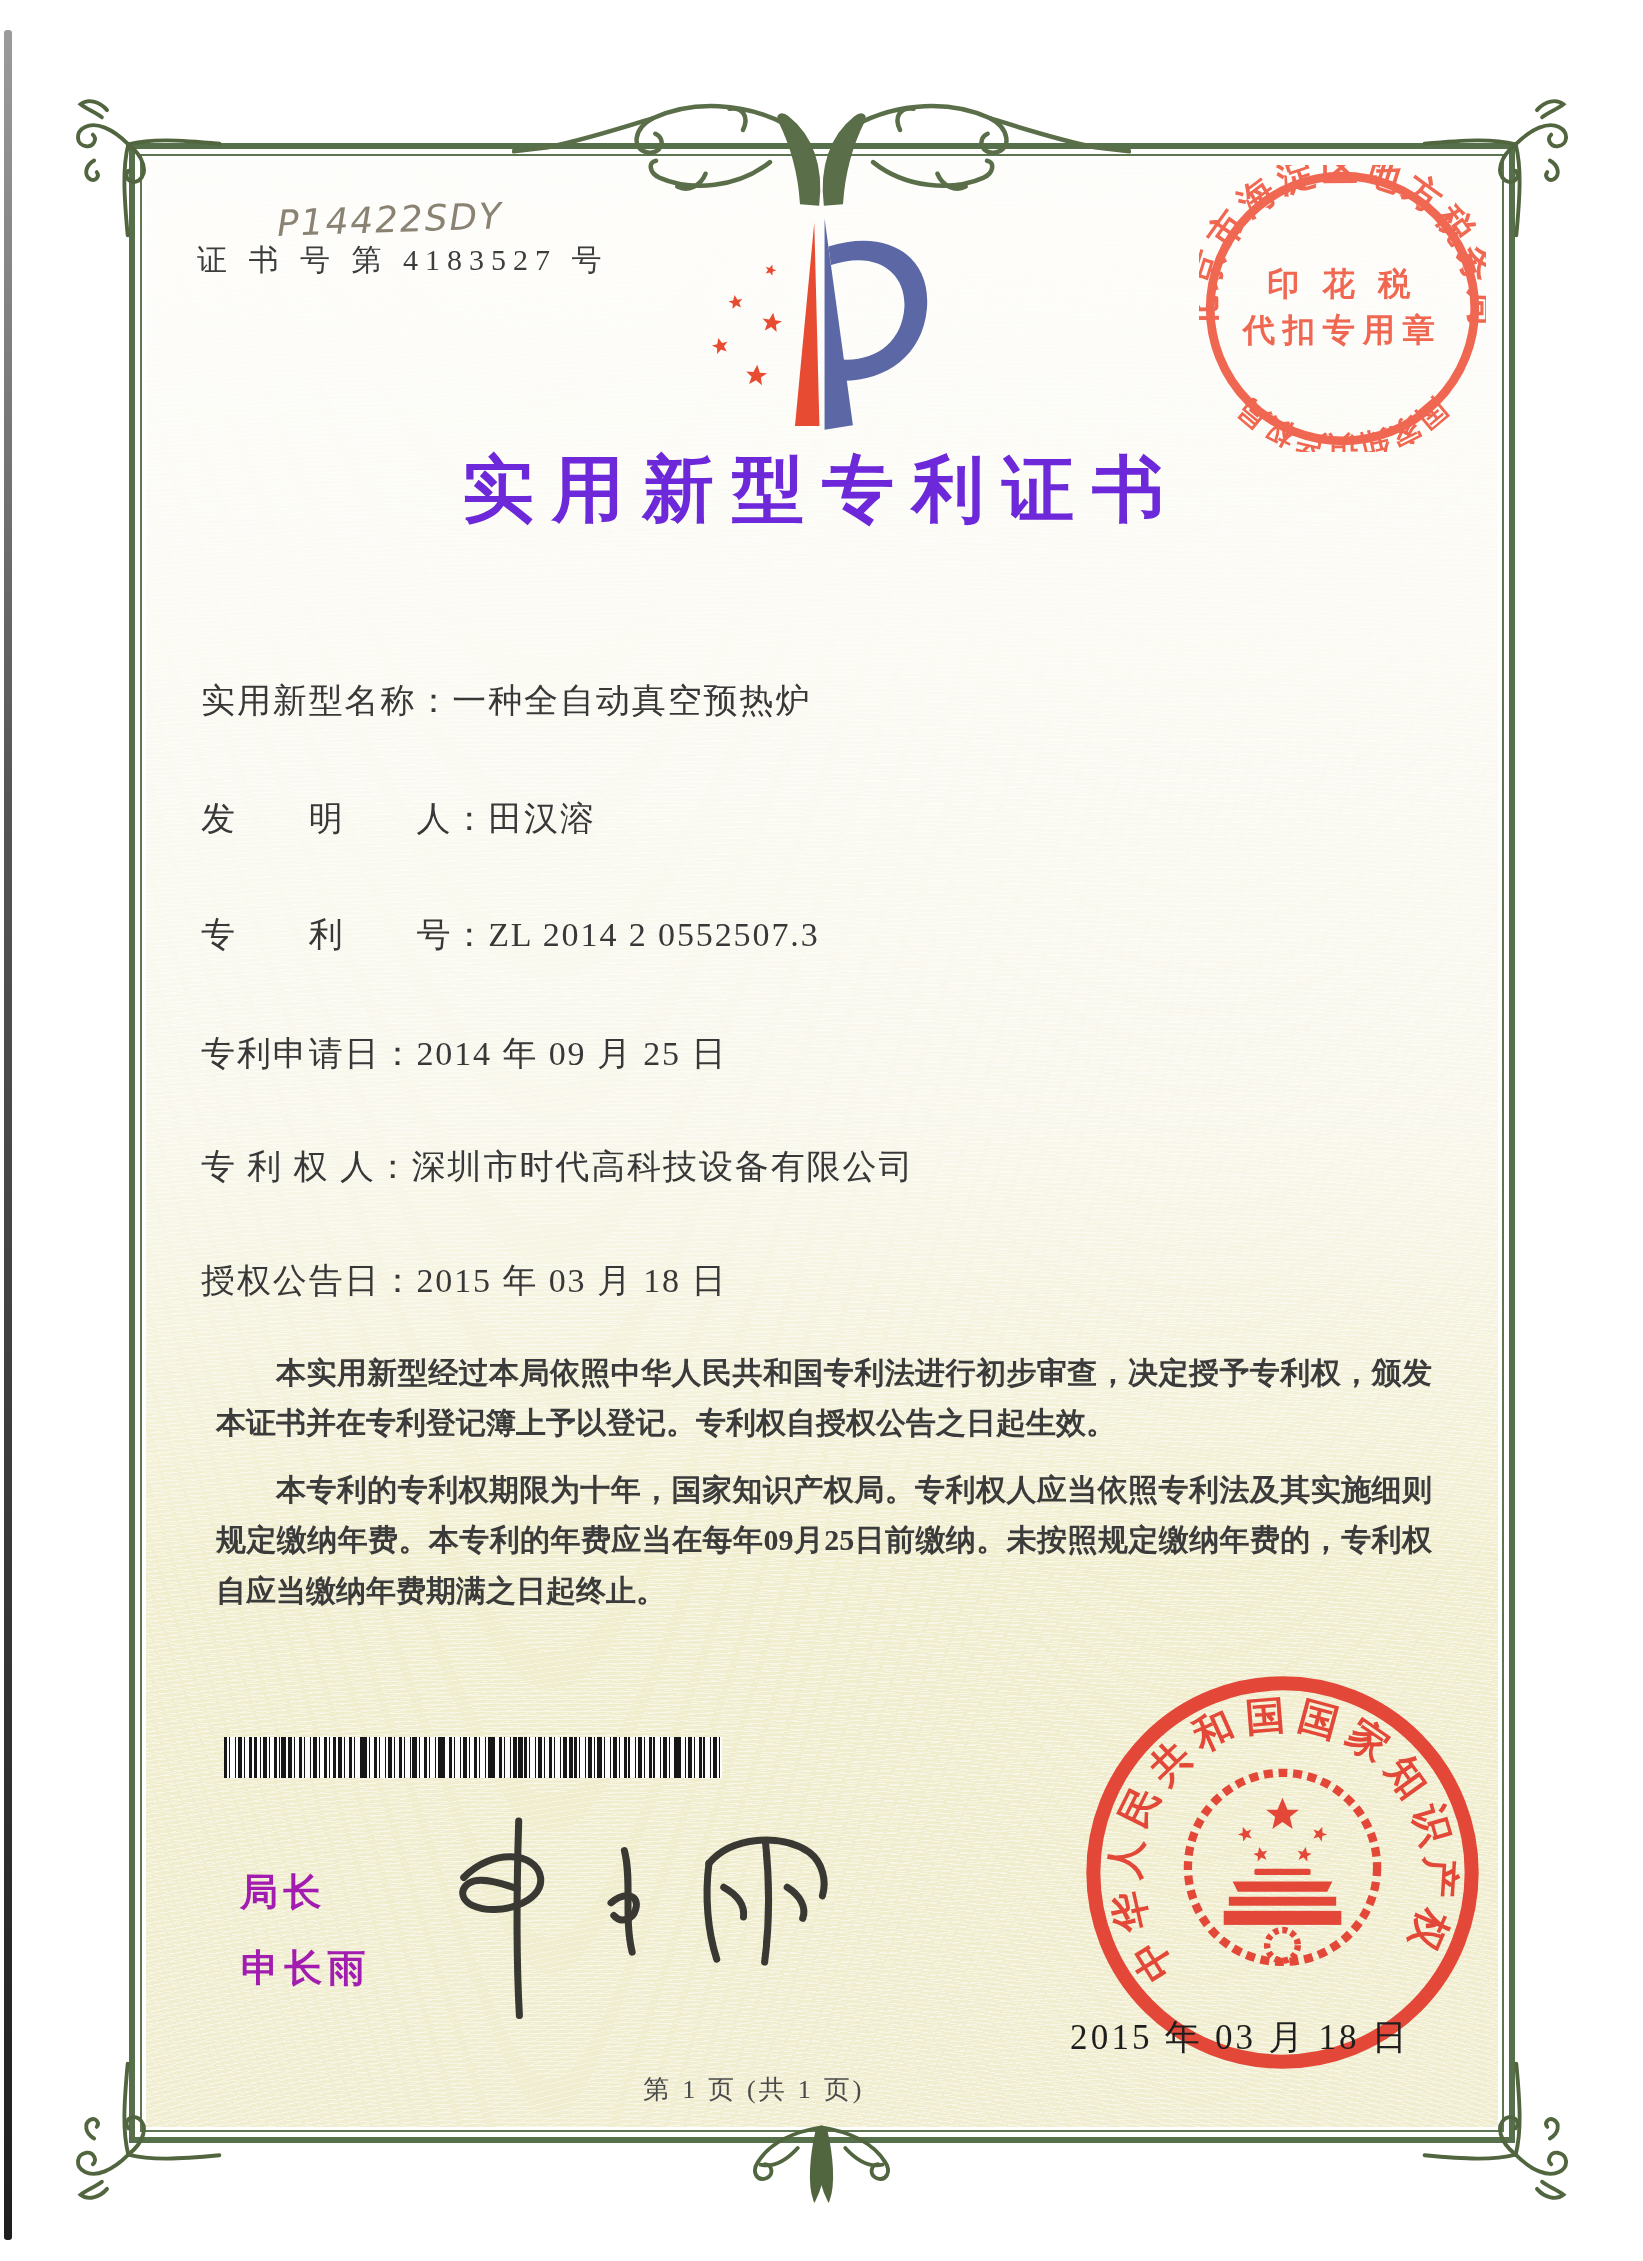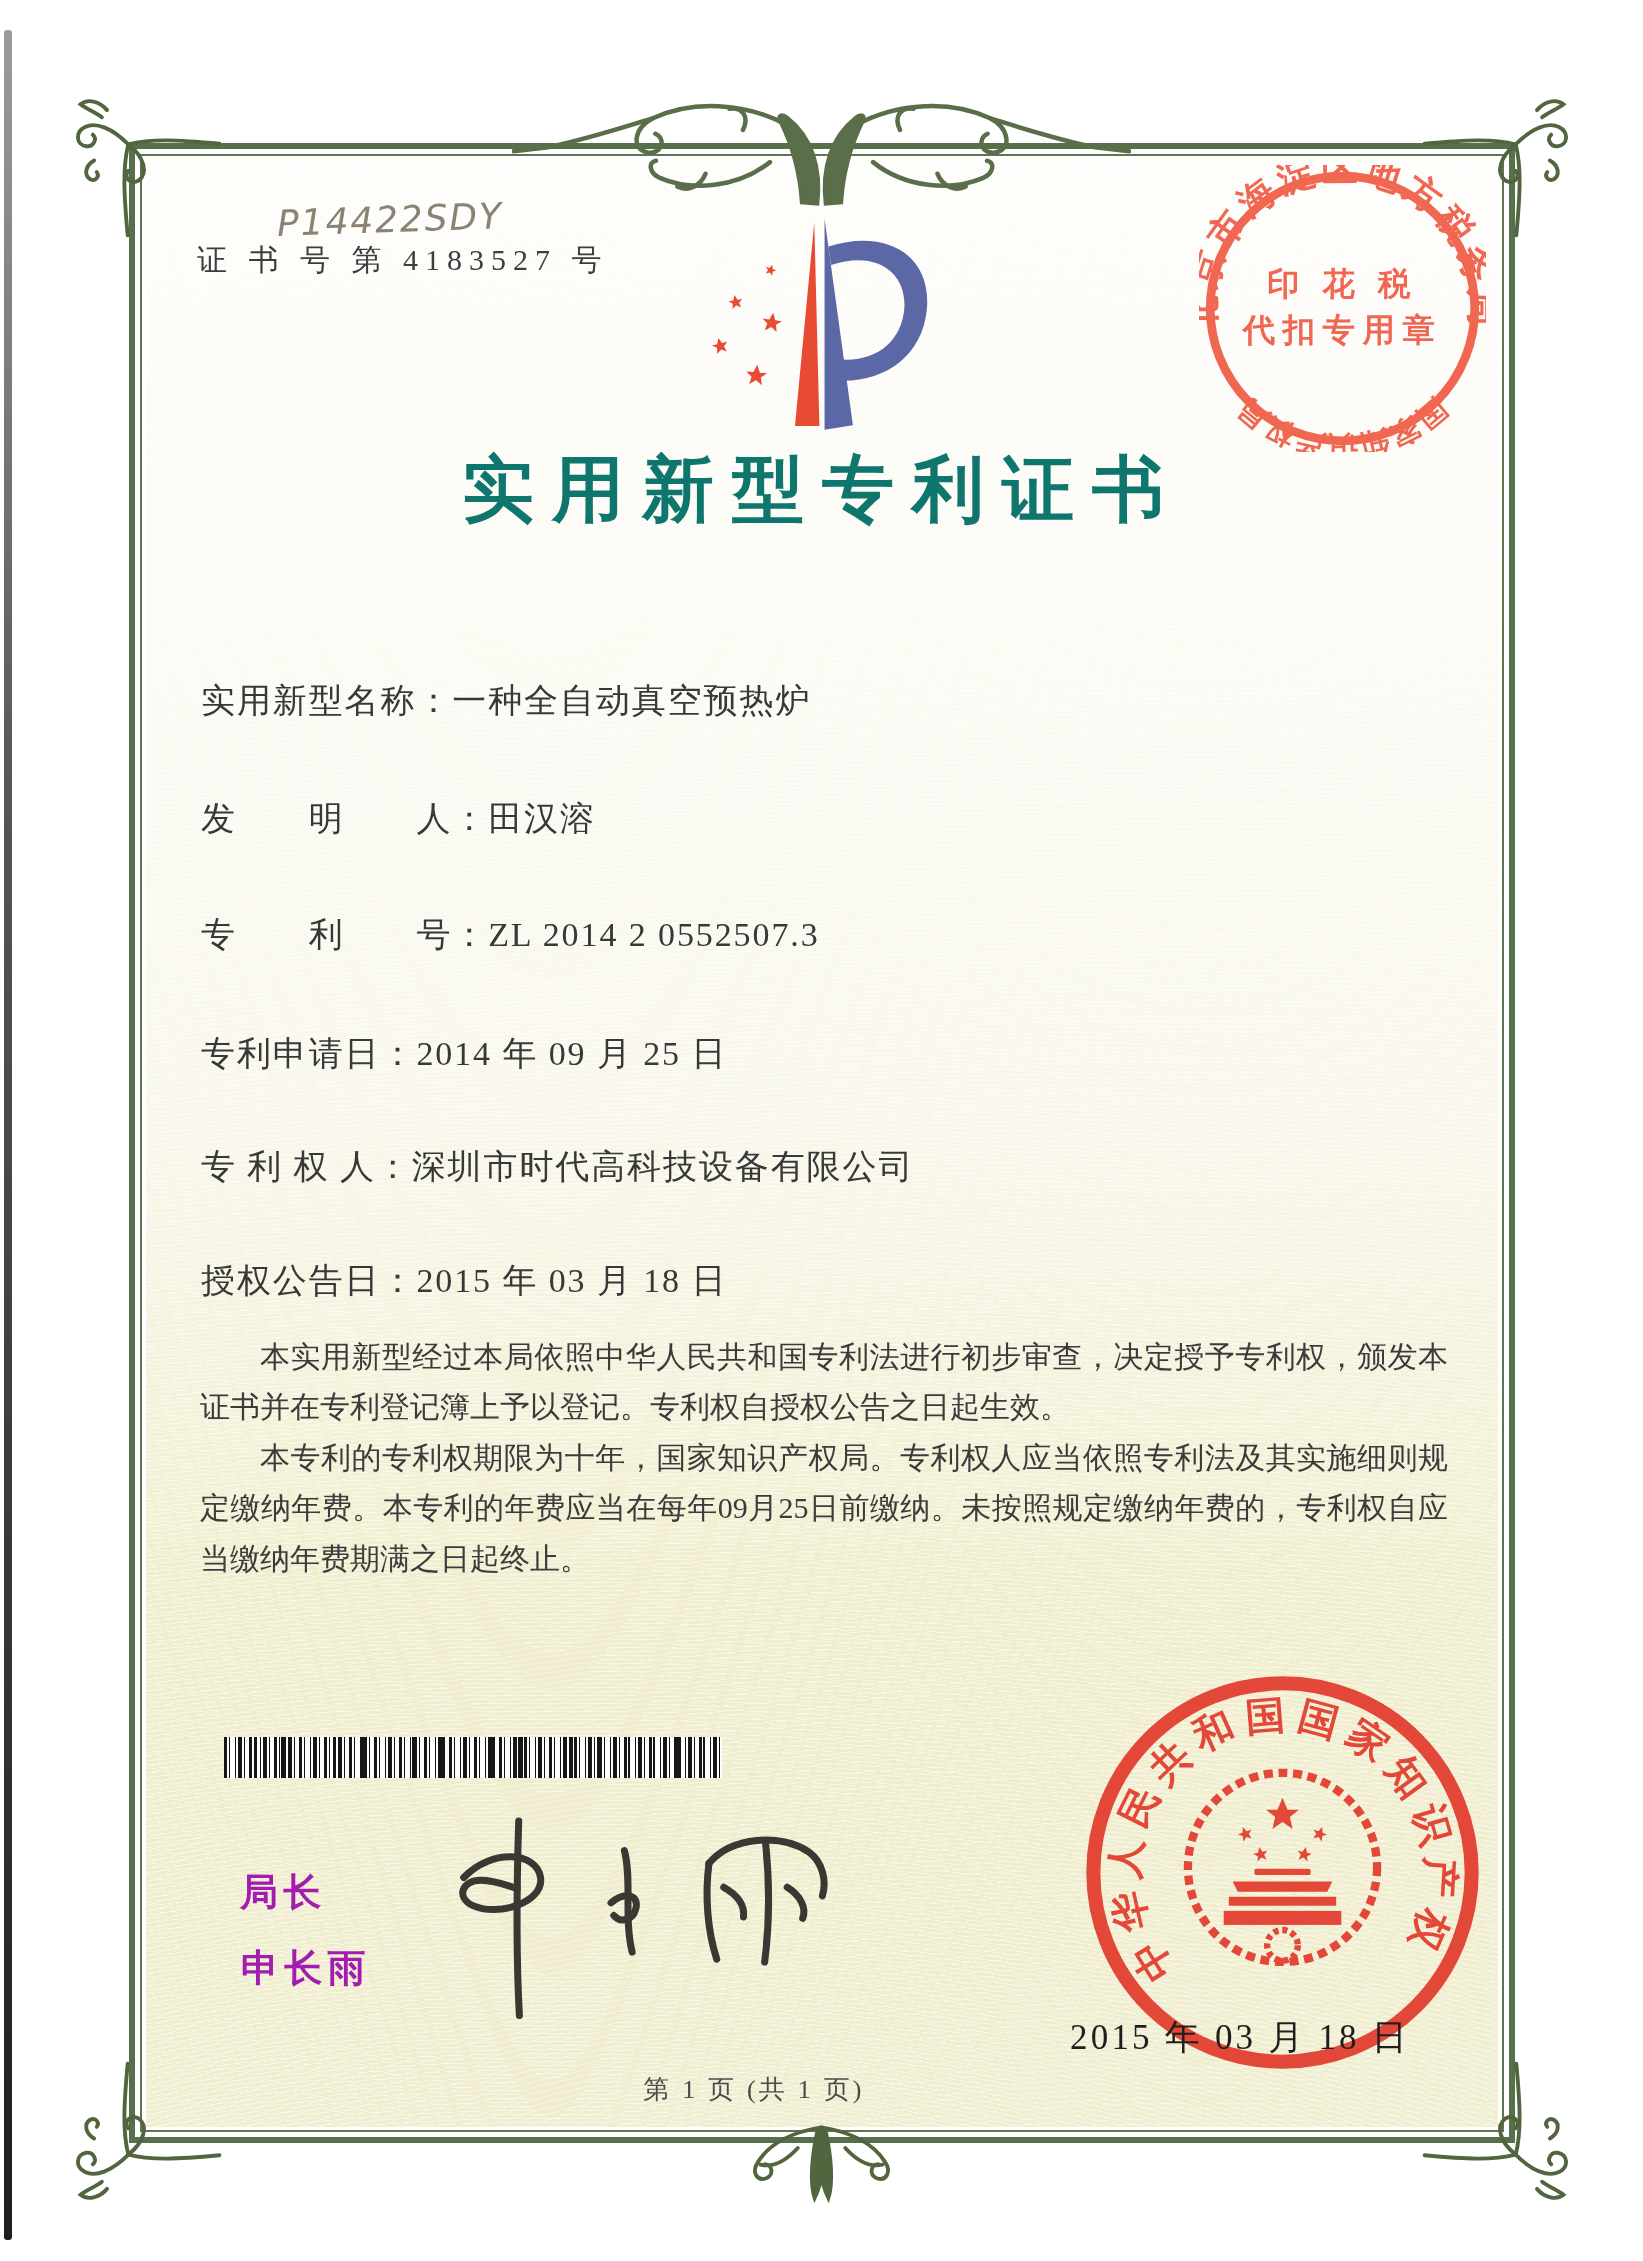--- a/index.html
+++ b/index.html
@@ -26,28 +26,28 @@
   .abs{position:absolute;}
   .nowrap{white-space:nowrap;}
 
   .handwritten{left:277px;top:199px;font-size:36px;color:#8a8272;font-style:italic;
     letter-spacing:1.9px;transform:rotate(-2deg);font-family:"DejaVu Sans","Liberation Sans",sans-serif;}
   .cert-no{left:197px;top:240px;font-size:30px;letter-spacing:7px;color:#3d3d3d;}
 
   .logo{left:693px;top:211px;width:258px;height:233px;}
 
   .title{left:0;top:442px;width:1644px;text-align:center;font-size:72px;font-weight:700;
-    letter-spacing:18px;color:#0f766e;}
+    letter-spacing:18px;color:#6d28d9;}
 
   .field{position:absolute;left:201px;font-size:34px;letter-spacing:1.9px;color:#383838;line-height:1.2;}
   .f0{top:681px}.f1{top:799px}.f2{top:915px}.f3{top:1034px}.f4{top:1147px}.f5{top:1261px}
 
   .body-text{left:200px;top:1332px;width:1248px;font-size:30px;line-height:1.68;
     text-align:justify;color:#3b3b3b;}
-  .body-text p{margin:0;text-indent:2em;}
+  .body-text p{margin:16px;text-indent:2em;font-weight:bold;}
 
   .barcode{left:224px;top:1737px;width:498px;height:41px;background:
     repeating-linear-gradient(90deg,rgba(20,20,20,0) 0 30px,#161616 30px 33px,rgba(20,20,20,0) 33px 57px,#161616 57px 62px,rgba(20,20,20,0) 62px 79px),
     repeating-linear-gradient(90deg,#161616 0 2.6px,#fdfdfd 2.6px 4.5px,#161616 4.5px 6.4px,#fdfdfd 6.4px 11px,#161616 11px 12.2px,#fdfdfd 12.2px 14px,#161616 14px 18px,#fdfdfd 18px 20px,#161616 20px 21px,#fdfdfd 21px 25px);}
 
   .signer{font-family:"Liberation Sans","DejaVu Sans",sans-serif;font-weight:700;
     font-size:38px;color:#a21caf;letter-spacing:5.2px;}
   .signer-title{left:240px;top:1867px;}
   .signer-name{left:241px;top:1943px;}
   .signature-svg{left:413px;top:1809px;width:451px;height:213px;}

